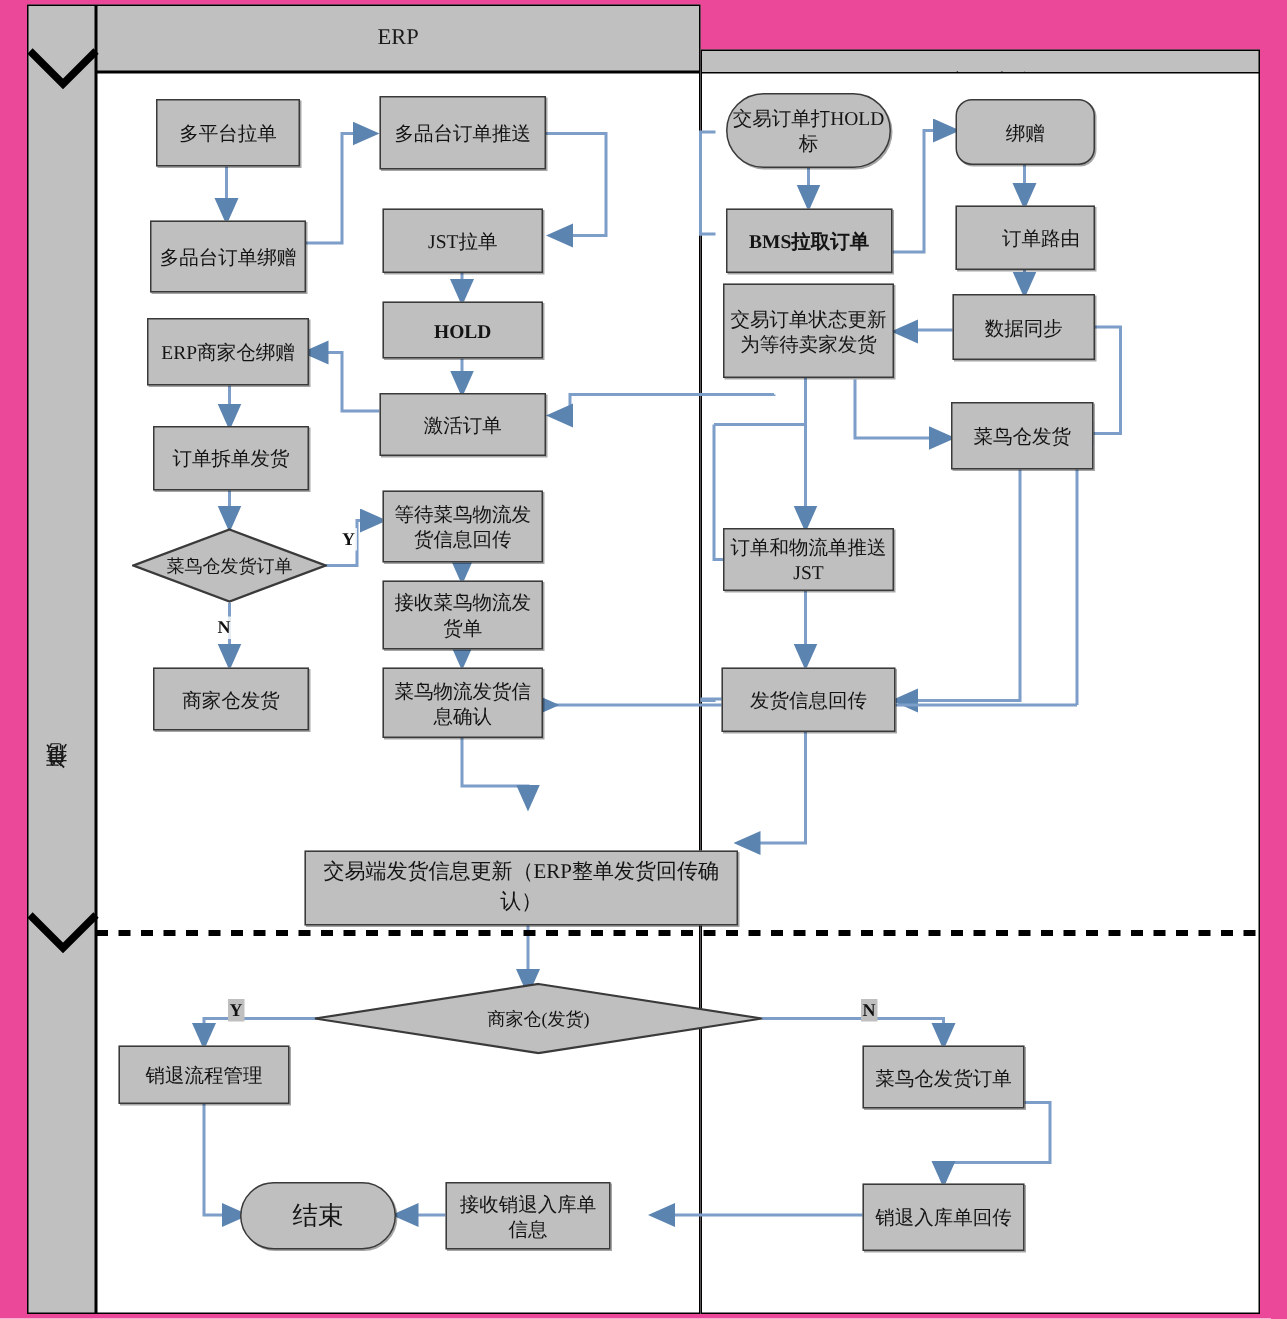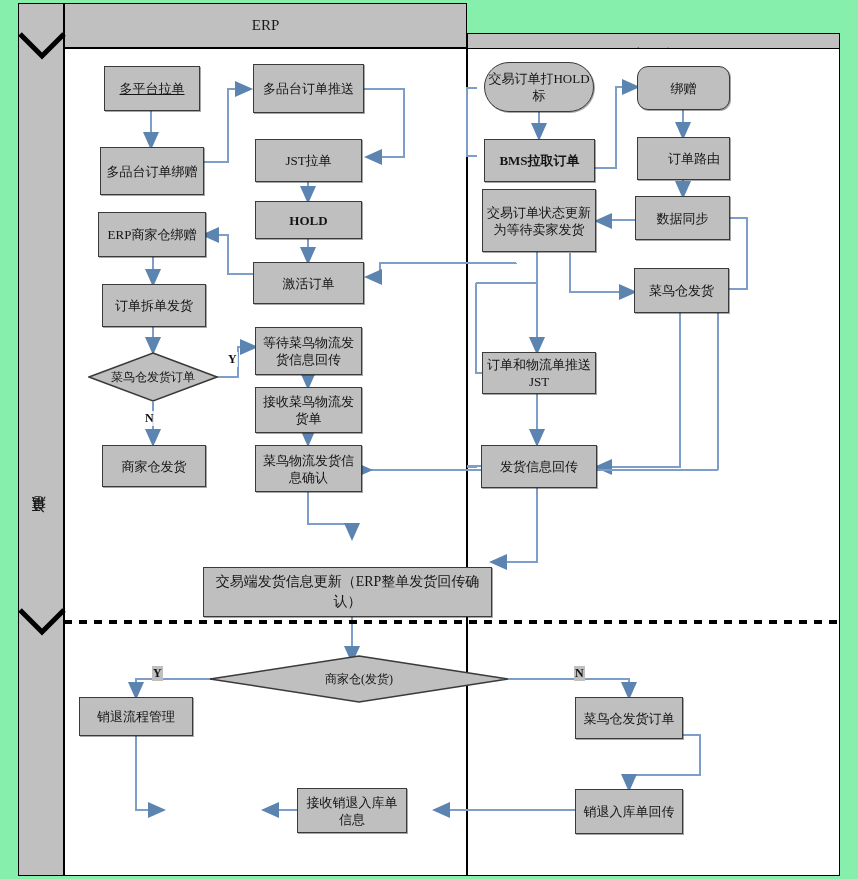--- a/index.html
+++ b/index.html
@@ -1,17 +1,17 @@
 <!DOCTYPE html>
 <html><head>
 <meta charset="utf-8">
 <style>
   html,body{margin:0;padding:0;background:#ffffff;}
   body{font-family:"Liberation Serif","DejaVu Serif",serif;}
-  #canvas{position:relative;width:858px;height:879px;overflow:hidden;background:#86efac;}
+  #canvas{position:relative;width:858px;height:879px;overflow:hidden;background:#ec4899;}
 
   
   .lane-header{
     position:absolute;background:#c0c0c0;border:1px solid #000;
     display:flex;align-items:center;justify-content:center;
     font-size:15px;color:#1a1a1a;box-sizing:border-box;
   }
   .lane-body{
     position:absolute;background:#ffffff;border:1px solid #000;box-sizing:border-box;
   }
@@ -162,21 +162,21 @@
       <path d="M840,679 L840,679"></path>
     </g>
 
     <g stroke="#7c9ec9" stroke-width="2" fill="none">
       <path d="M467,467 L477,467"></path>
     </g>
 
     <line x1="64" y1="622" x2="840" y2="622" stroke="#000" stroke-width="4" stroke-dasharray="8,7"></line>
   </svg>
 
-  <div class="node" style="left:104px;top:66px;width:96px;height:45px;text-decoration:underline;">多平台拉单</div>
+  <div class="node" style="left:104px;top:66px;width:96px;height:45px;">多平台拉单</div>
   <div class="node" style="left:100px;top:147px;width:104px;height:48px;">多品台订单绑赠</div>
   <div class="node" style="left:98px;top:212px;width:108px;height:45px;">ERP商家仓绑赠</div>
   <div class="node" style="left:102px;top:284px;width:104px;height:43px;">订单拆单发货</div>
 
   <div class="dia-wrap" style="left:88px;top:352px;width:130px;height:50px;">
     <svg width="130" height="50">
         <polygon points="65,1 129,25 65,49 1,25" fill="#bfbfbf" stroke="#3a3a3a" stroke-width="1.5"></polygon>
       </svg>
     <div class="dia-label">菜鸟仓发货订单</div>
   </div>
@@ -205,20 +205,21 @@
   <div class="node wide" style="left:203px;top:538px;width:289px;height:50px;margin-top:29px;">交易端发货信息更新（ERP整单发货回传确认）</div>
 
   <div class="dia-wrap" style="left:209px;top:655px;width:300px;height:48px;">
     <svg width="300" height="48">
         <polygon points="150,1 299,24 150,47 1,24" fill="#bfbfbf" stroke="#3a3a3a" stroke-width="1.5"></polygon>
       </svg>
     <div class="dia-label">商家仓(发货)</div>
   </div>
 
   <div class="node" style="left:79px;top:697px;width:114px;height:39px;">销退流程管理</div>
+  <div class="node term" style="left:160px;top:788px;width:104px;height:45px;font-size:17px;">结束</div>
   <div class="node" style="left:297px;top:788px;width:110px;height:45px;">接收销退入库单信息</div>
   <div class="node" style="left:575px;top:697px;width:108px;height:42px;">菜鸟仓发货订单</div>
   <div class="node" style="left:575px;top:789px;width:108px;height:45px;">销退入库单回传</div>
 
   <div class="edge-label" style="left:227px;top:352px;">Y</div>
   <div class="edge-label" style="left:144px;top:411px;">N</div>
   <div class="edge-label" style="left:152px;top:666px;background:#bfbfbf;">Y</div>
   <div class="edge-label" style="left:574px;top:666px;background:#bfbfbf;">N</div>
 
 </div>

